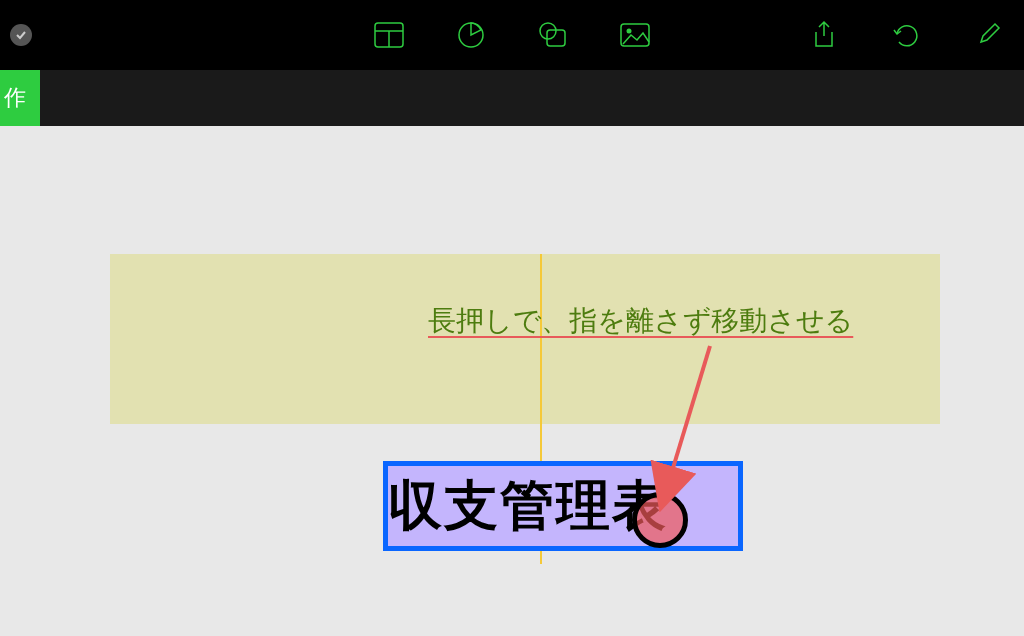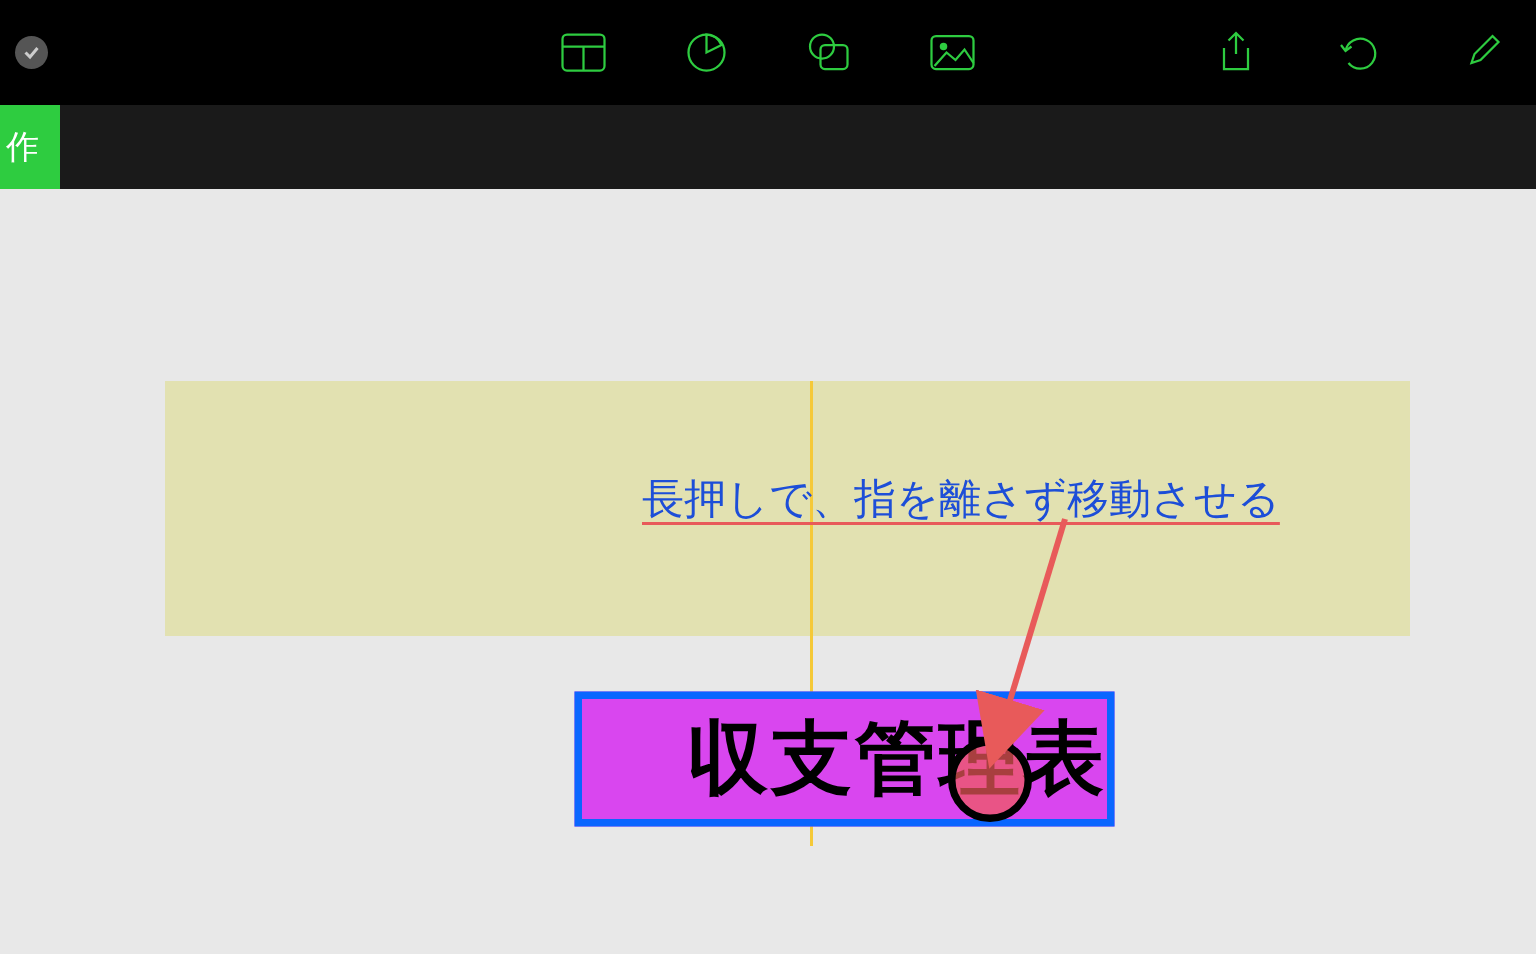--- a/index.html
+++ b/index.html
@@ -87,46 +87,46 @@
       height: 310px;
       background: #f5c938;
     }
     .title-box {
       position: absolute;
       left: 383px;
       top: 335px;
       width: 360px;
       height: 90px;
       border: 5px solid #0a66ff;
-      background: #d946ef;
-      display: flex;
-      align-items: center;
-      justify-content: flex-end;
+      background: #c4b5fd;
+      display: flex;
+      align-items: center;
+      justify-content: flex-start;
     }
     .title-text {
       font-size: 54px;
       font-weight: 800;
       color: #000;
       letter-spacing: 2px;
     }
     .touch-circle {
       position: absolute;
       left: 632px;
       top: 366px;
       width: 56px;
       height: 56px;
       border-radius: 50%;
       background: rgba(240, 90, 90, 0.7);
       border: 5px solid #000;
     }
     .annotation {
       position: absolute;
       left: 428px;
-      top: 188px;
-      color: #1d4ed8;
+      top: 176px;
+      color: #4d7c0f;
       font-size: 28px;
       font-weight: 400;
       text-decoration: underline;
       text-decoration-color: #e85a5a;
       text-underline-offset: 6px;
       font-family: Liberation Serif, serif;
     }
     .arrow-svg {
       position: absolute;
       left: 615px;

